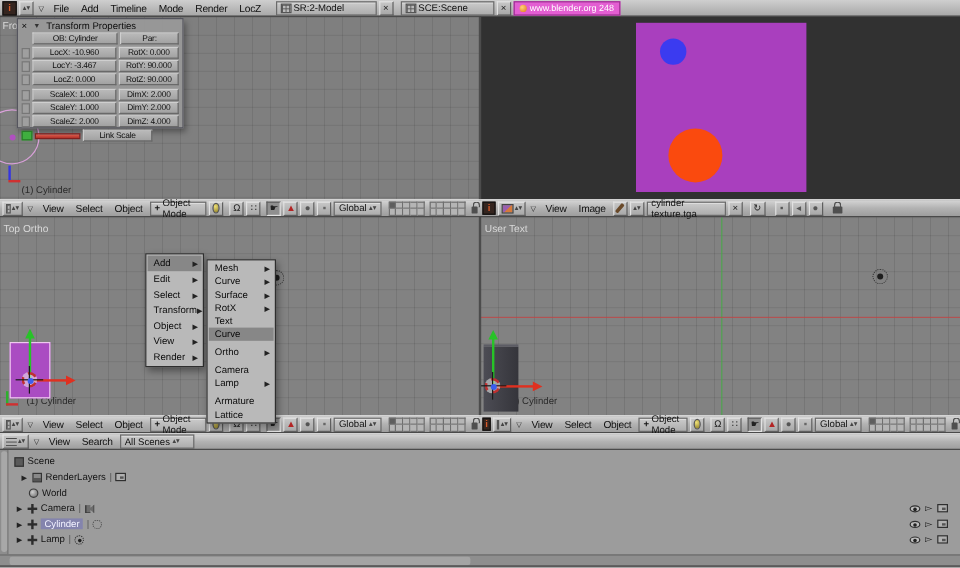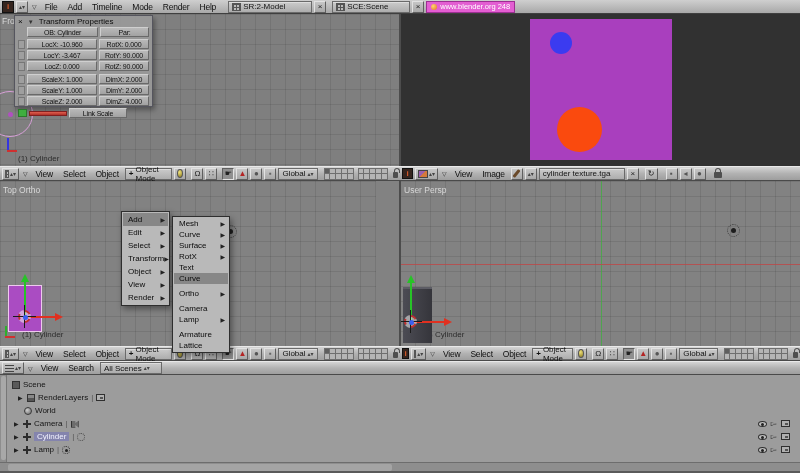--- a/index.html
+++ b/index.html
@@ -143,21 +143,21 @@
     <div class="darkbtn">i</div>
     <div class="ibtn" style="width:8px">
         <span class="updn">▴▾</span>
       </div>
     <span class="tri">▽</span>
     <span class="mtxt">File</span>
     <span class="mtxt">Add</span>
     <span class="mtxt">Timeline</span>
     <span class="mtxt">Mode</span>
     <span class="mtxt">Render</span>
-    <span class="mtxt">Help</span>
+    <span class="mtxt">LocZ</span>
     <div class="dd" style="width:84px; margin-left:6px">
       <span class="gridicon"></span>
       <span>SR:2-Model</span>
     </div>
     <div class="ibtn">×</div>
     <div class="dd" style="width:78px; margin-left:4px">
       <span class="gridicon"></span>
       <span>SCE:Scene</span>
     </div>
     <div class="ibtn">×</div>
@@ -291,21 +291,21 @@
       </div>
     <span class="tri">▽</span>
     <span class="mtxt">View</span>
     <span class="mtxt">Image</span>
     <div class="ibtn">
         <span class="pencil"></span>
       </div>
     <div class="ibtn">
         <span class="updn">▴▾</span>
       </div>
-    <div class="dd" style="width:86px">
+    <div class="dd" style="width:66px">
         <span>cylinder texture.tga</span>
       </div>
     <div class="ibtn">×</div>
     <div class="ibtn" style="margin-left:4px">↻</div>
     <div class="ibtn" style="margin-left:6px;color:#555">▪</div>
     <div class="ibtn" style="color:#555">◂</div>
     <div class="ibtn" style="color:#555">●</div>
     <div class="lock" style="margin-left:6px"></div>
   </div>
 
@@ -316,21 +316,21 @@
     <div class="arrow-v" style="left:24px; top:96px; height:38px;"></div>
     <div class="arrow-h" style="left:28px; top:135px; width:32px;"></div>
     <div class="cursor3d" style="left:18px; top:129px;"></div>
     <div class="bluedot" style="left:23px; top:134px;"></div>
     <div class="gizmo-v" style="left:5px; top:145px; background:#2db02d;"></div>
     <div class="gizmo-h" style="left:5px; top:155px; background:#d03030;"></div>
     <span class="objlabel" style="left:22px; top:149px;">(1) Cylinder</span>
   </div>
 
   <div class="vp" style="left:400px; top:181px; width:400px; height:165px; background-color:#828282;">
-    <span class="vplabel" style="left:4px; top:4px;">User Persp</span>
+    <span class="vplabel" style="left:4px; top:4px;">User Text</span>
     <div class="axis-line-v" style="left:201px; top:0; height:165px;"></div>
     <div class="axis-line-h" style="left:0; top:83px; width:400px;"></div>
     <div class="lampicon" style="left:327px; top:43px;"></div>
     <div class="objrect" style="left:3px; top:106px; width:29px; height:56px; background:linear-gradient(90deg,#4c4c54,#35353b); border-top:2px solid #5c5c64;"></div>
     <div class="arrow-v" style="left:10px; top:97px; height:44px;"></div>
     <div class="arrow-h" style="left:13px; top:140px; width:36px;"></div>
     <div class="cursor3d" style="left:4px; top:134px;"></div>
     <div class="bluedot" style="left:9px; top:139px;"></div>
     <span class="objlabel" style="left:23px; top:149px;">(1) Cylinder</span>
   </div>

